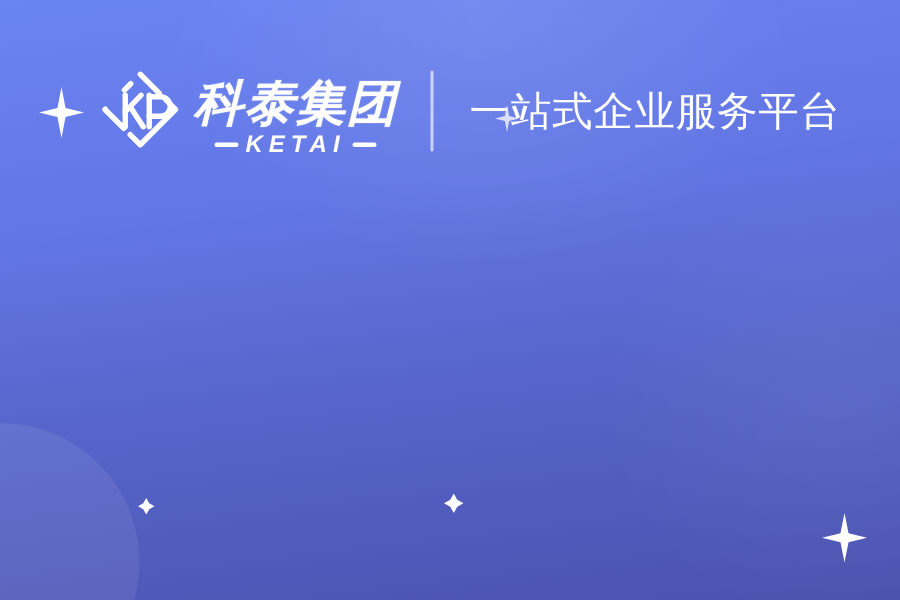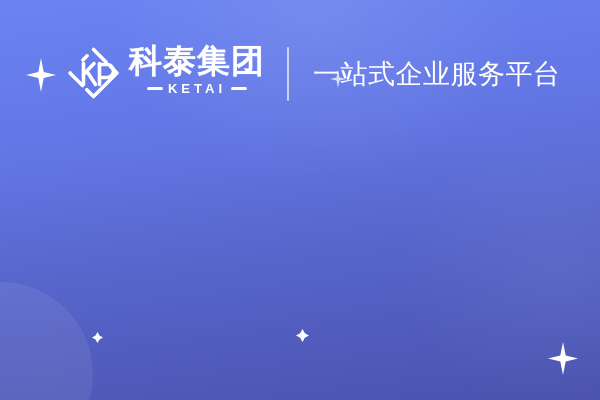--- a/index.html
+++ b/index.html
@@ -77,22 +77,23 @@
     left: 0;
     top: 38px;
     width: 600px;
     height: 72px;
     display: flex;
     align-items: center;
   }
 
   .logo-block {
     display: flex;
-    align-items: flex-start;
+    align-items: flex-end;
     margin-left: 63px;
+    font-style: italic;
   }
 
   .logo-mark {
     width: 60px;
     height: 60px;
     flex: 0 0 auto;
   }
 
   .logo-words {
     margin-left: 6px;
@@ -118,21 +119,21 @@
   }
   .logo-rule {
     height: 3px;
     width: 16px;
     background: #ffffff;
     border-radius: 2px;
     flex: 0 0 auto;
   }
   .logo-en {
     color: #ffffff;
-    font-size: 13px;
+    font-size: 16px;
     line-height: 15px;
     font-weight: 700;
     letter-spacing: 4px;
     white-space: nowrap;
   }
 
   .divider {
     width: 2px;
     height: 54px;
     background: rgba(255,255,255,0.65);

